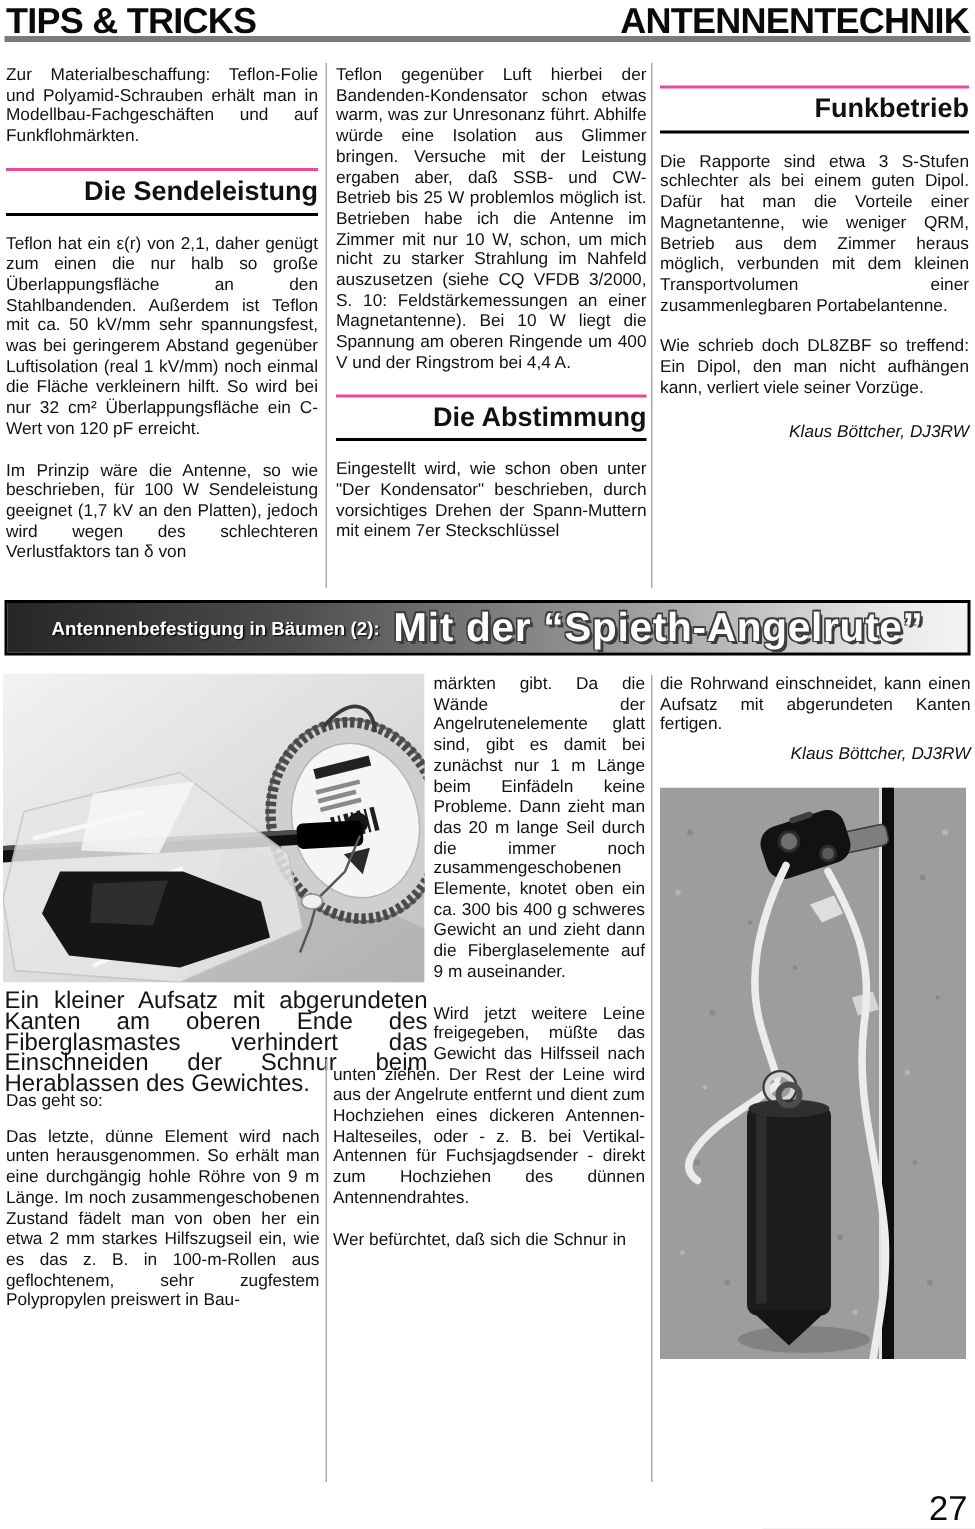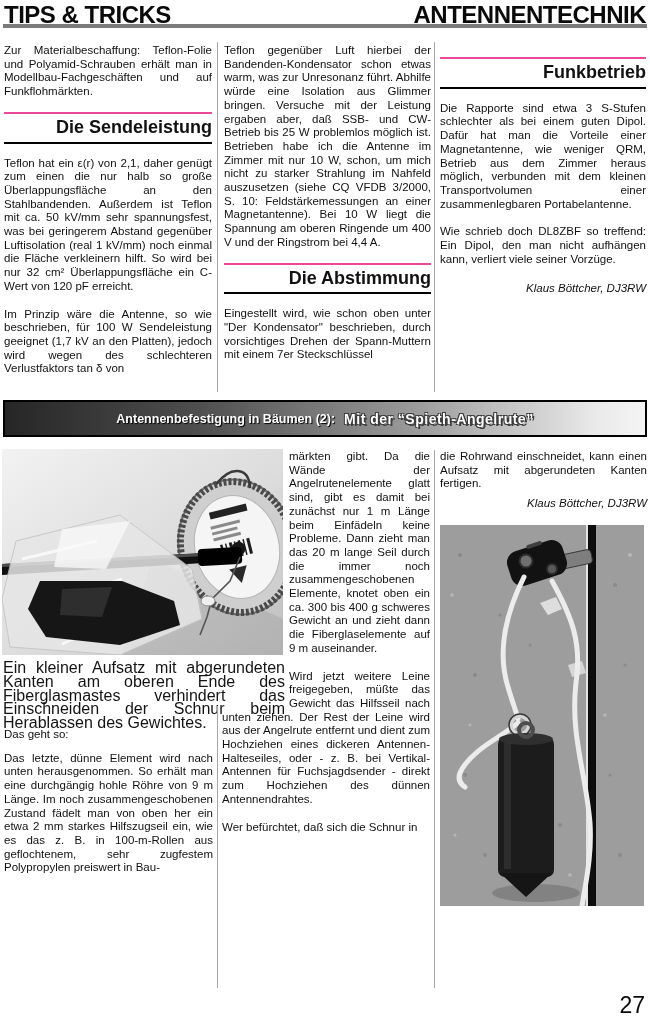--- a/index.html
+++ b/index.html
@@ -26,21 +26,21 @@
   .vdiv{position:absolute;width:1px;background:#a8a8a8;}
   
   .banner{
     position:absolute;left:3px;top:400px;width:640px;height:33px;
     border:2px solid #000;
     background:linear-gradient(90deg,#262626 0%,#4e4e4e 30%,#9d9d9d 65%,#e9e9e9 92%,#f4f4f4 100%);
     display:flex;align-items:center;justify-content:center;gap:9px;white-space:nowrap;
   }
   .banner-kicker{color:#fff;font-weight:bold;font-size:12.5px;text-shadow:1px 1px 1px #000;}
   .banner-title{
-    color:#fff;font-weight:bold;font-size:14px;letter-spacing:0.5px;
+    color:#fff;font-weight:bold;font-size:27px;letter-spacing:0.5px;
     text-shadow:2px 2px 0 #3c3c3c,-1px -1px 0 #3c3c3c,1px -1px 0 #3c3c3c,-1px 1px 0 #3c3c3c;
   }
   
   .photo{position:absolute;display:block;}
   
   .caption{position:absolute;font-size:16px;line-height:13.8px;text-align:justify;color:#141414;}
   .caption p{margin:0;}
   
   .intrude{float:left;width:67px;height:255px;}
   .mt22{margin-top:22px !important;}

